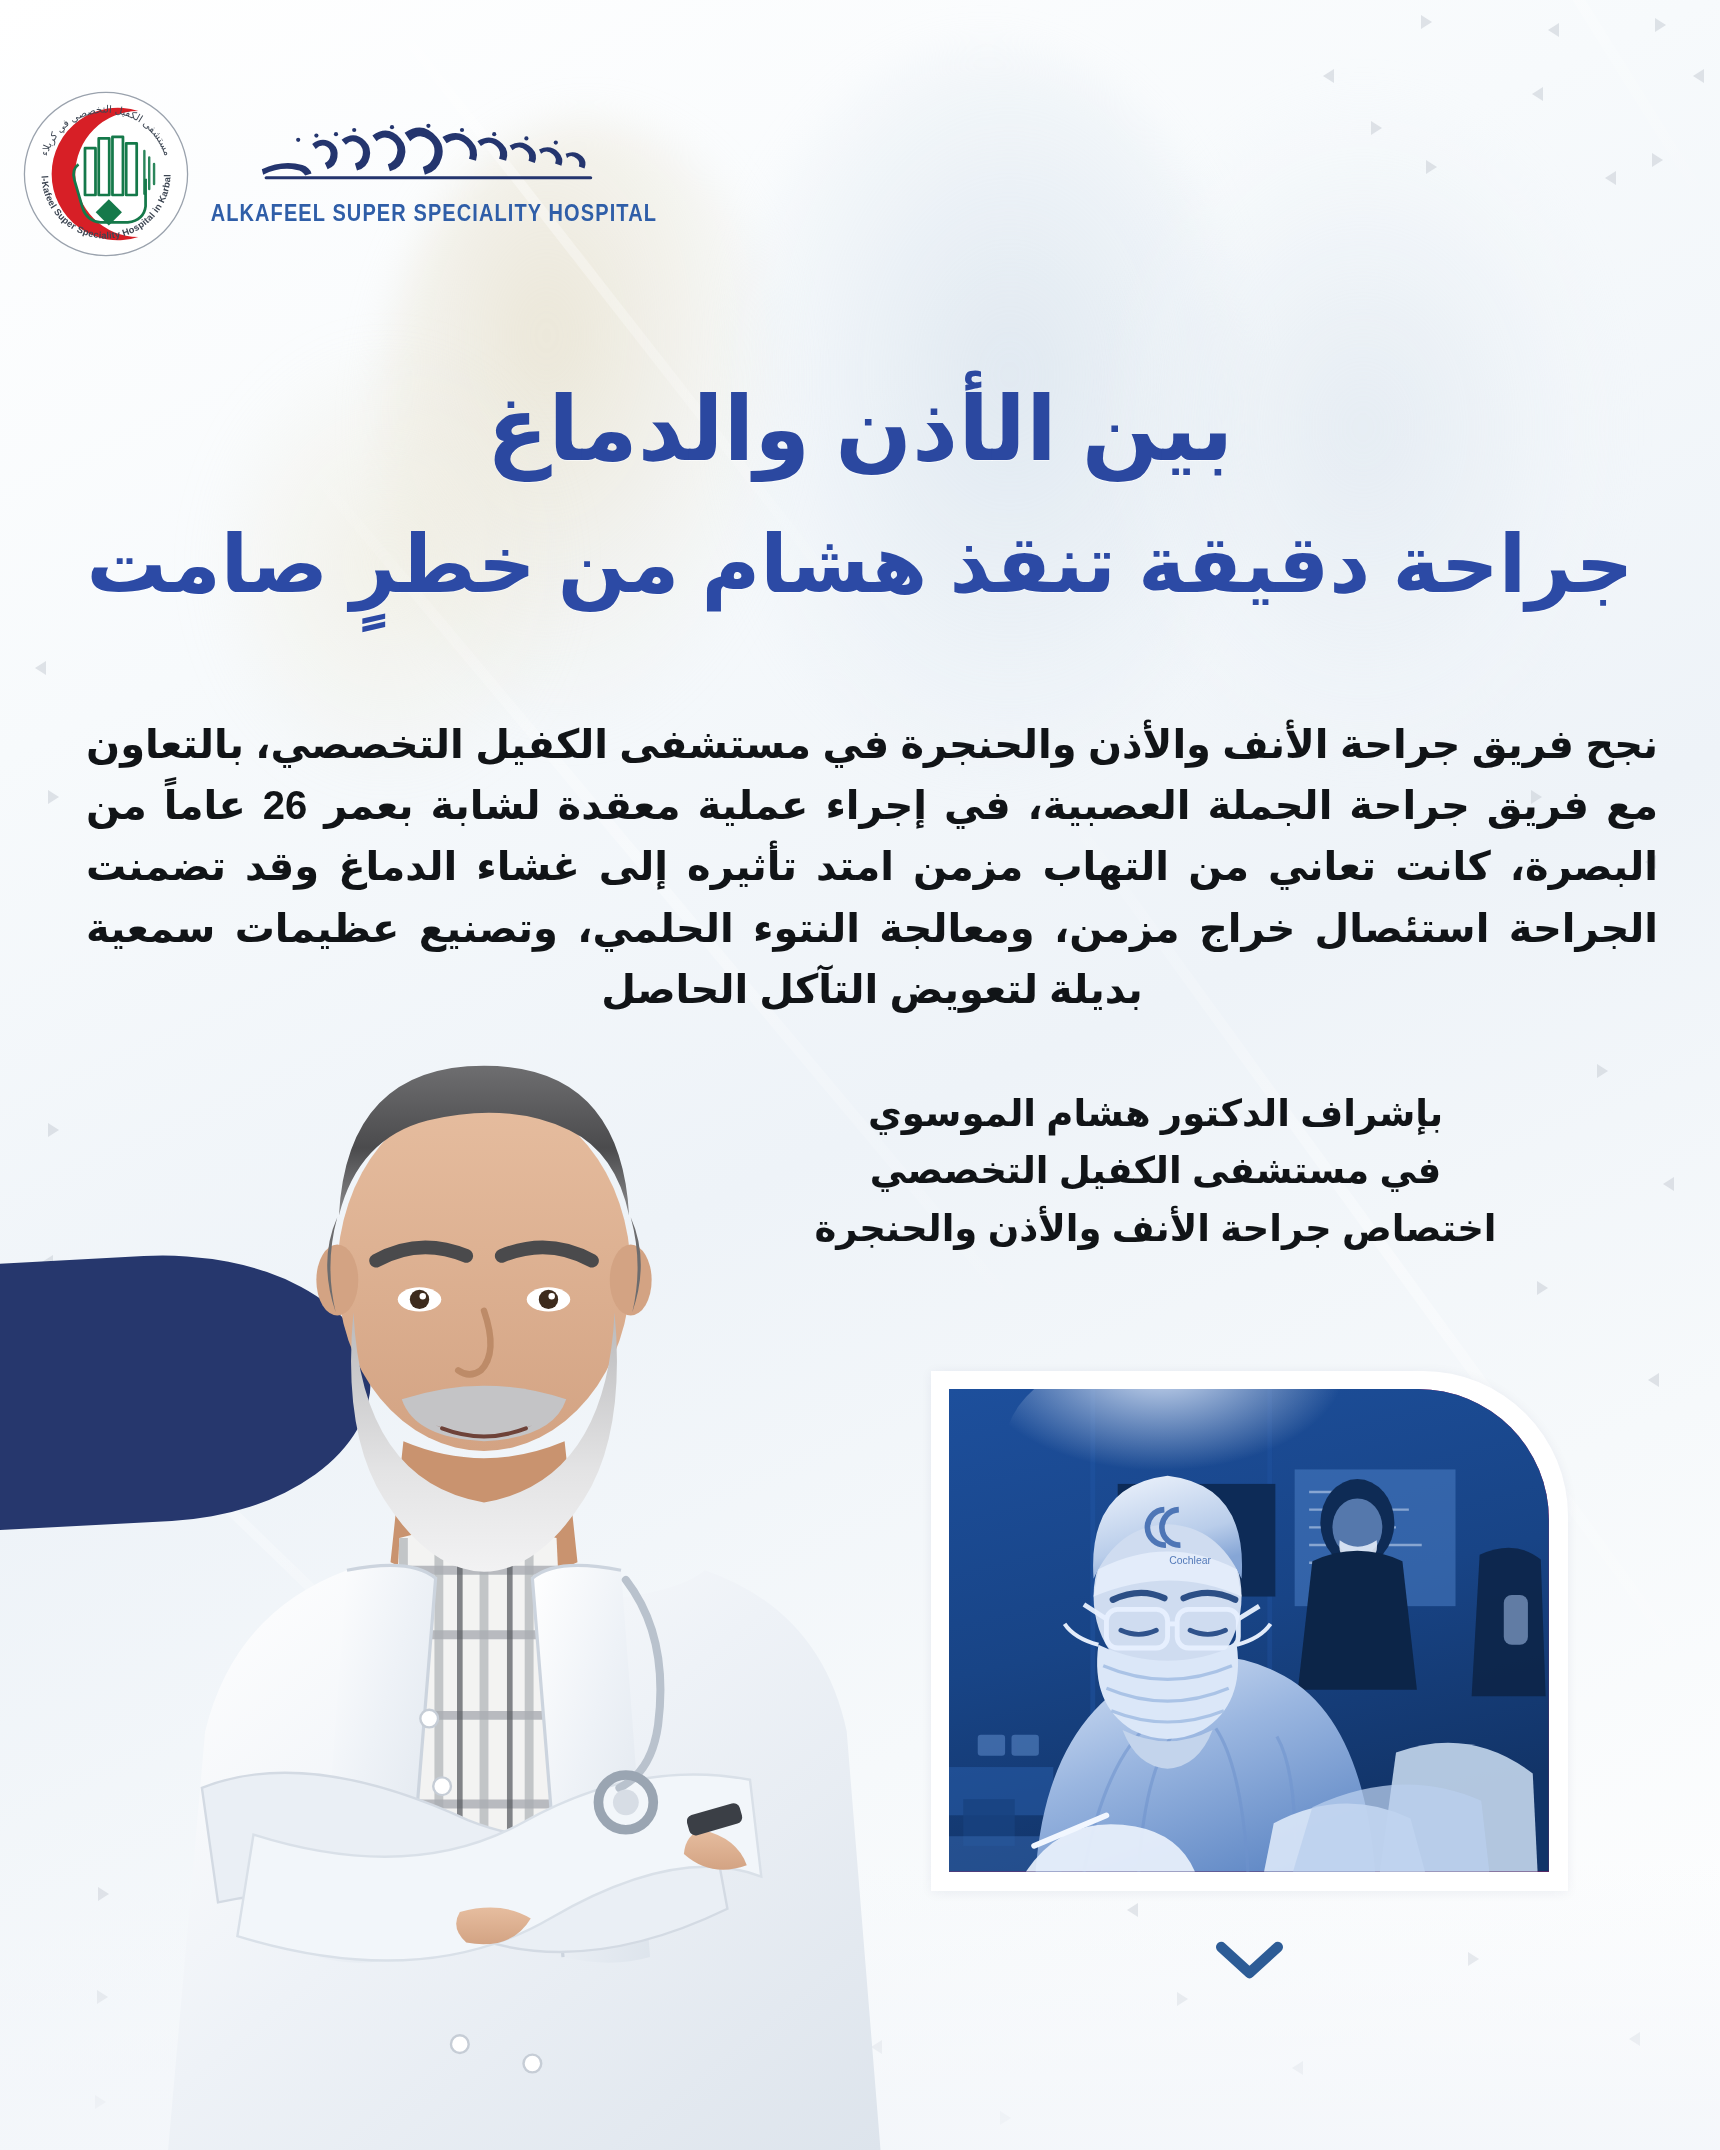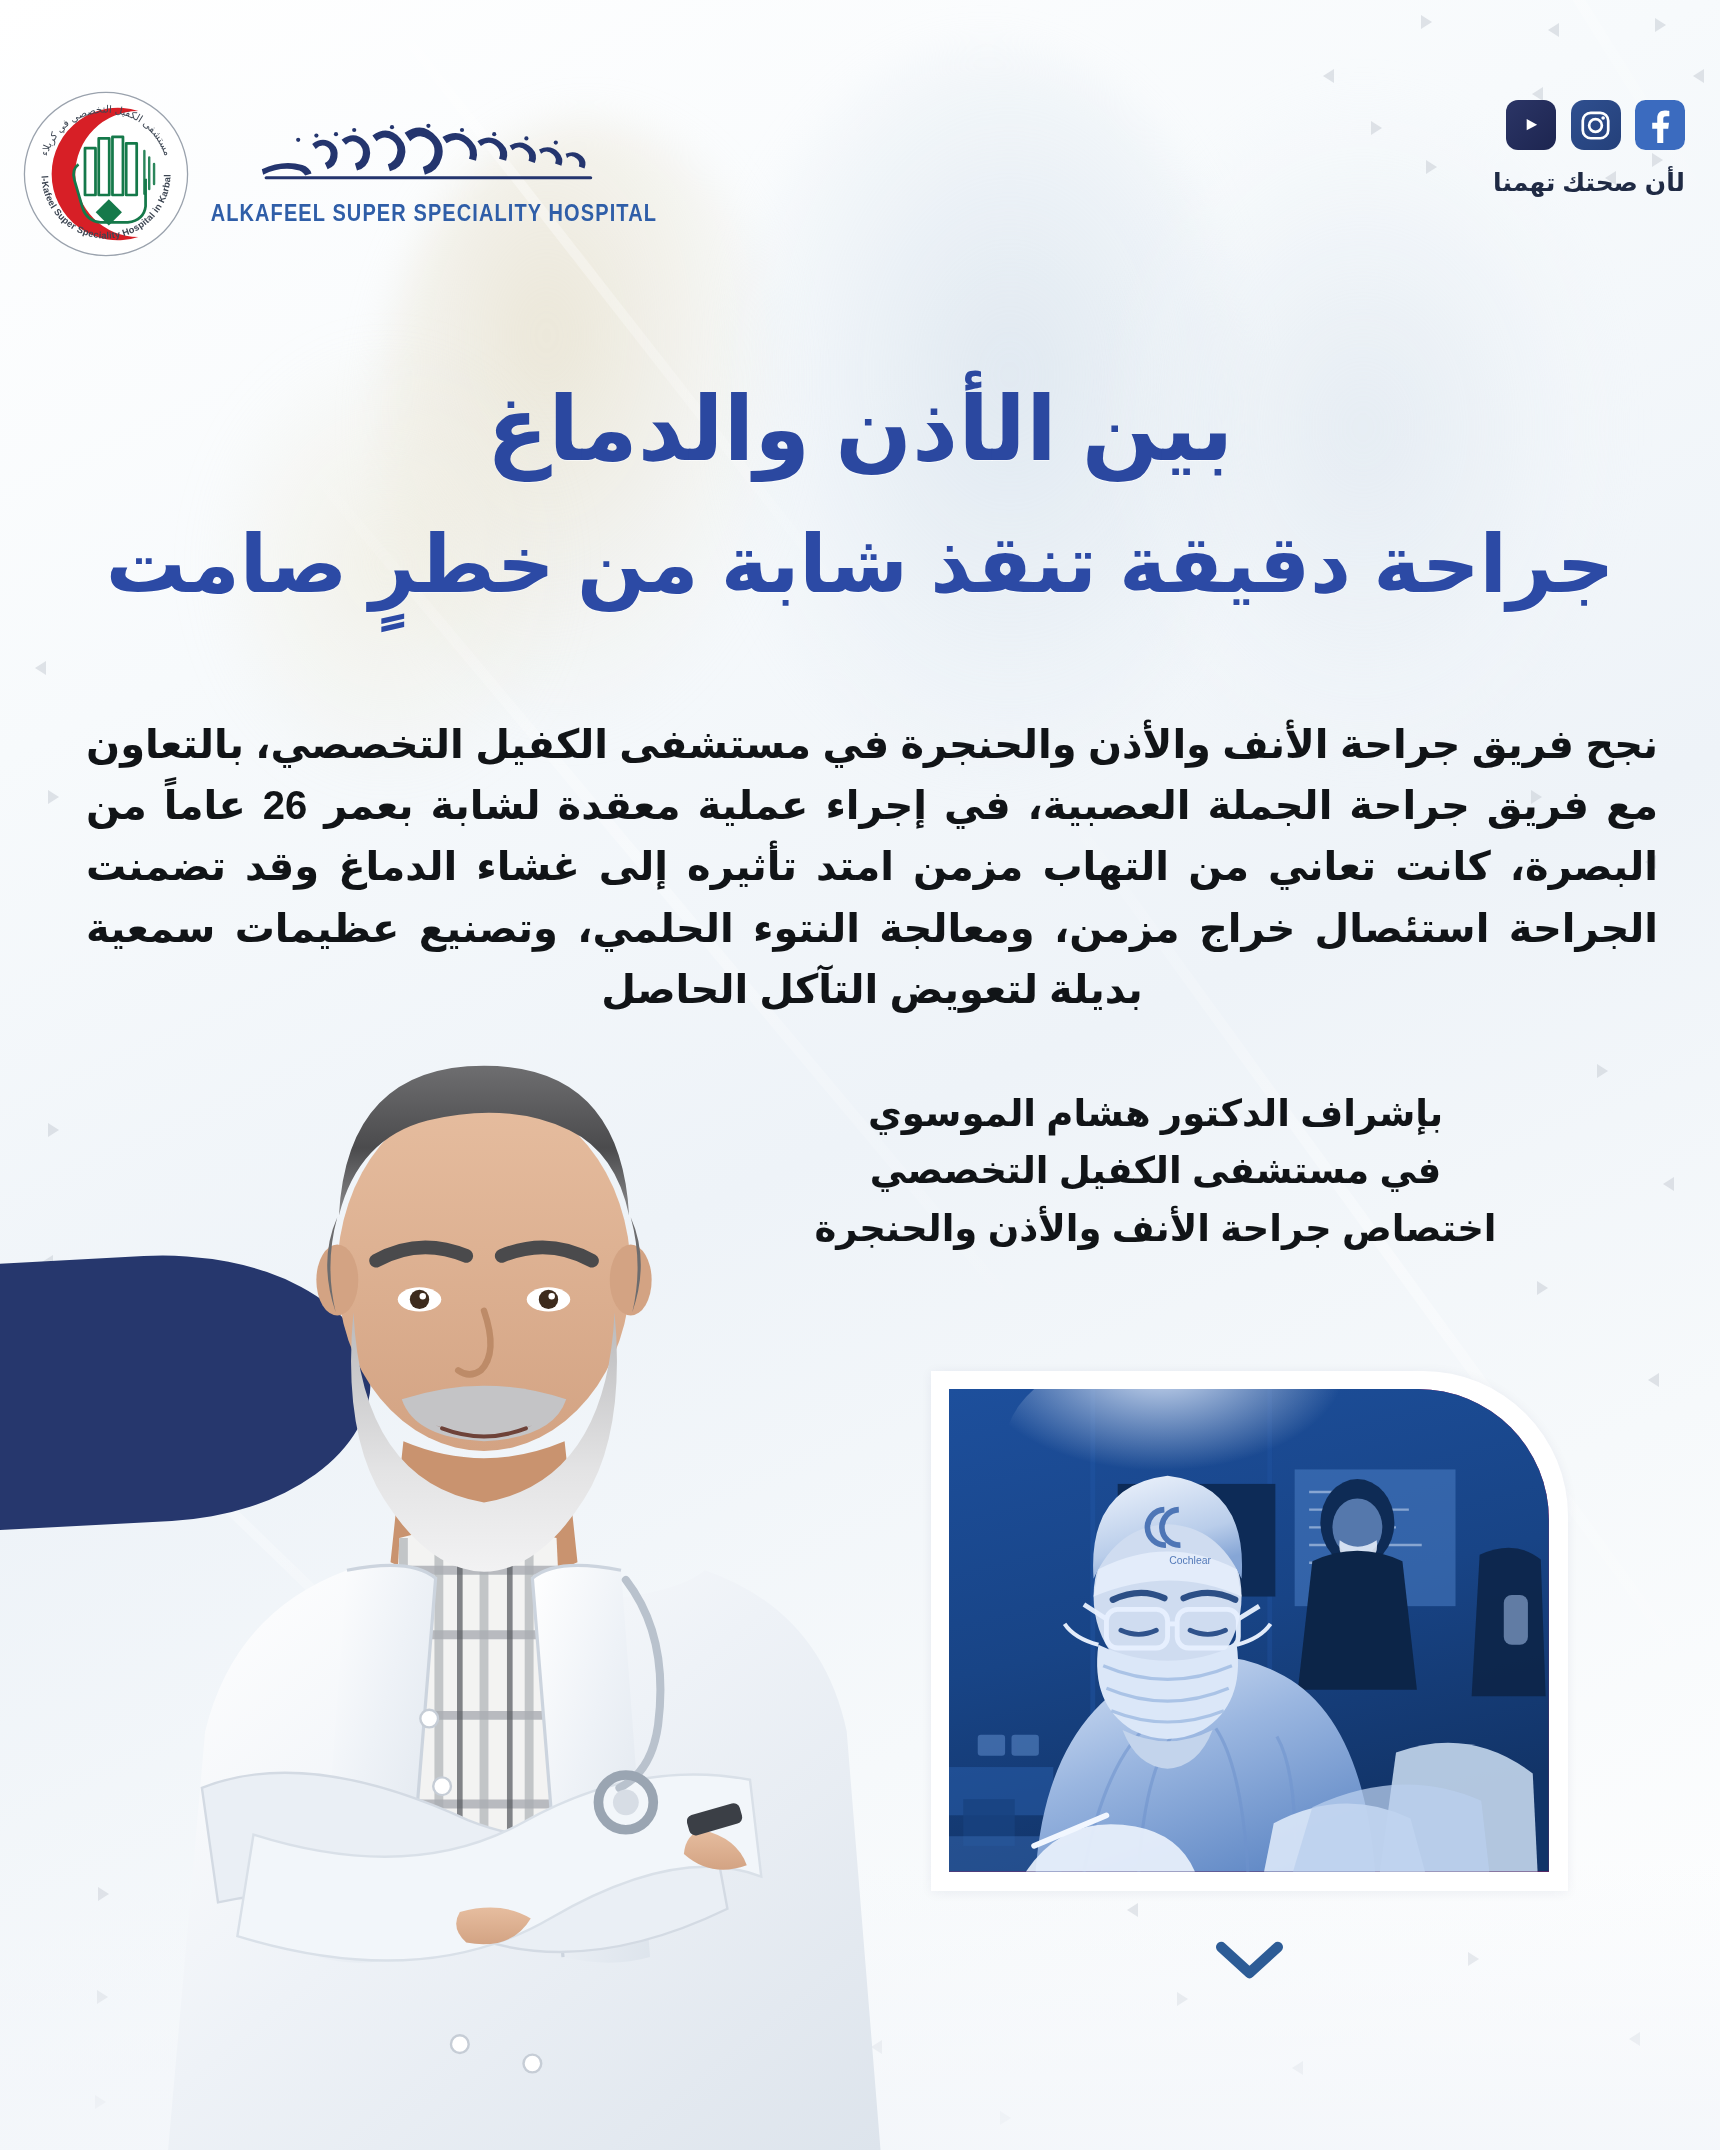--- a/index.html
+++ b/index.html
@@ -270,51 +270,25 @@
             <circle cx="392" cy="22" r="3"></circle>
               <circle cx="434" cy="28" r="3"></circle>
             <circle cx="66" cy="24" r="3"></circle>
               <circle cx="92" cy="18" r="3"></circle>
           </g>
         </svg>
         <div class="wordmark-en">ALKAFEEL SUPER SPECIALITY HOSPITAL</div>
       </div>
     </div>
 
-    <div class="social-block">
-      <div class="social-row">
-
-        <div class="sicon s-yt" title="YouTube">
-          <svg width="27.4" height="19.4" viewBox="0 0 34 24" aria-hidden="true">
-            <polygon points="12,5 25,12 12,19" fill="#ffffff"></polygon>
-          </svg>
-        </div>
-
-        <div class="sicon s-ig" title="Instagram">
-          <svg width="35" height="35" viewBox="0 0 44 44" aria-hidden="true">
-            <rect x="6" y="6" width="32" height="32" rx="10" ry="10" fill="none" stroke="#ffffff" stroke-width="3.4"></rect>
-            <circle cx="22" cy="22" r="8" fill="none" stroke="#ffffff" stroke-width="3.4"></circle>
-            <circle cx="31.6" cy="12.6" r="2.3" fill="#ffffff"></circle>
-          </svg>
-        </div>
-
-        <div class="sicon s-fb" title="Facebook">
-          <svg width="27.4" height="35" viewBox="0 0 34 44" aria-hidden="true">
-            <path d="M21.5 44 V26 h6.2 l1 -7.4 h-7.2 v-4.7 c0 -2.1 .6 -3.6 3.7 -3.6 h3.9 V3.7 C28.4 3.5 26 3.2 23.3 3.2 c-5.6 0 -9.4 3.4 -9.4 9.7 v5.7 H7.6 V26 h6.3 v18 z" fill="#ffffff"></path>
-          </svg>
-        </div>
-
-      </div>
-      <div class="tagline">لأن صحتك تهمنا</div>
-    </div>
   </div>
 
   <div class="headline-wrap">
     <div class="headline">بين الأذن والدماغ</div>
-    <div class="subheadline">جراحة دقيقة تنقذ شابة من خطرٍ صامت</div>
+    <div class="subheadline">جراحة دقيقة تنقذ هشام من خطرٍ صامت</div>
   </div>
 
   <div class="body-copy">
     <p>نجح فريق جراحة الأنف والأذن والحنجرة في مستشفى الكفيل التخصصي، بالتعاون مع فريق جراحة الجملة العصبية، في إجراء عملية معقدة لشابة بعمر 26 عاماً من البصرة، كانت تعاني من التهاب مزمن امتد تأثيره إلى غشاء الدماغ وقد تضمنت الجراحة استئصال خراج مزمن، ومعالجة النتوء الحلمي، وتصنيع عظيمات سمعية بديلة لتعويض التآكل الحاصل</p>
   </div>
 
   <div class="credit">
     <div>بإشراف الدكتور هشام الموسوي</div>
     <div>في مستشفى الكفيل التخصصي</div>
     <div>اختصاص جراحة الأنف والأذن والحنجرة</div>

